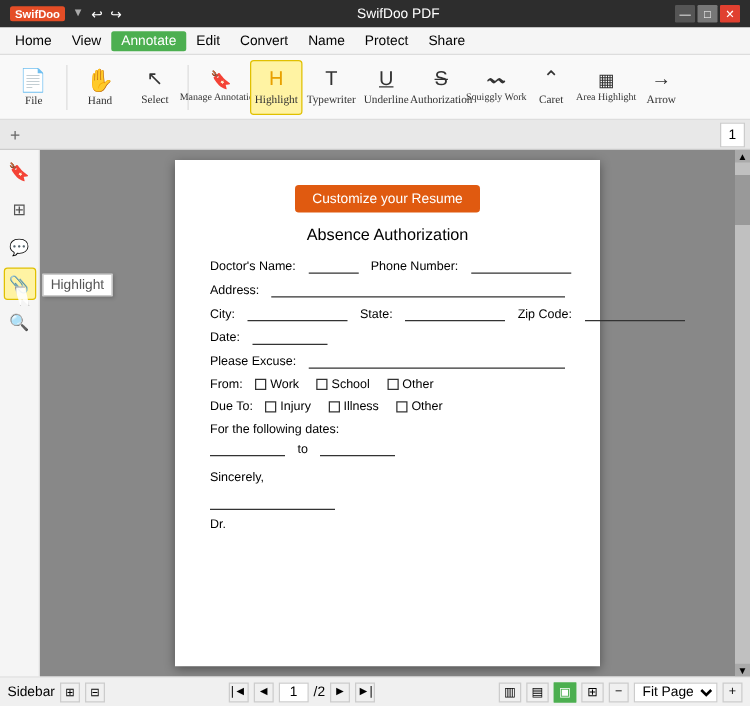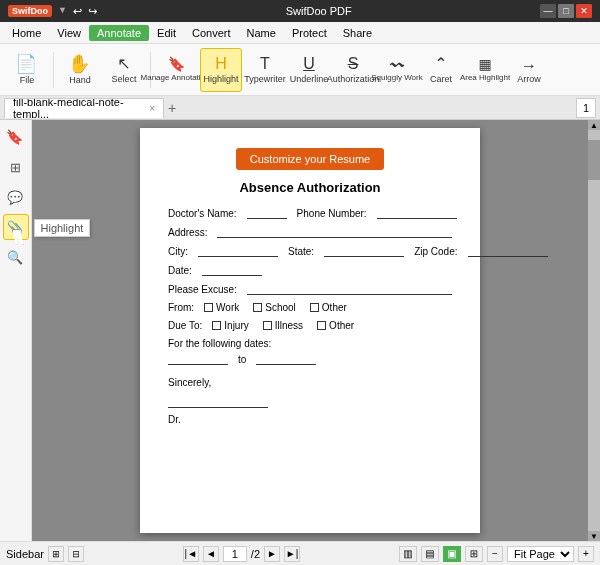--- a/index.html
+++ b/index.html
@@ -49,21 +49,21 @@
       gap: 2px;
     }
     .toolbar-sep { width: 1px; height: 36px; background: #ddd; margin: 0 3px; }
     .tool-btn {
       display: flex; flex-direction: column; align-items: center; justify-content: center;
       width: 42px; height: 44px; cursor: pointer; border-radius: 3px;
       font-size: 9px; color: #333; border: 1px solid transparent; gap: 2px;
     }
     .tool-btn.active { background: #d6efd6; border-color: #4caf50; }
     .tool-icon { font-size: 18px; line-height: 1; }
-    .tool-label { font-size: 9px; white-space: nowrap; }
+    .tool-label { font-size: 9px; white-space: nowrap; font-family: Liberation Serif, serif; }
 
     
     .tabbar {
       background: #e8e8e8;
       height: 24px;
       display: flex;
       align-items: center;
       padding: 0 4px;
       border-bottom: 1px solid #ccc;
     }
@@ -162,21 +162,21 @@
       padding: 5px 14px;
       font-size: 11px;
       cursor: pointer;
       border-radius: 3px;
       display: block;
       margin: 0 auto 10px;
     }
     .doc-title {
       text-align: center;
       font-size: 13px;
-      font-weight: bold;
+      font-weight: normal;
       margin-bottom: 12px;
     }
     .doc-field-row {
       display: flex;
       gap: 10px;
       margin-bottom: 7px;
       font-size: 10px;
       align-items: flex-end;
     }
     .doc-field-label { white-space: nowrap; }
@@ -291,24 +291,20 @@
     <span class="tool-icon" style="font-size:14px;">▦</span>
     <span class="tool-label" style="font-size:8px;">Area Highlight</span>
   </div>
   <div class="tool-btn">
     <span class="tool-icon" style="font-size:16px;">→</span>
     <span class="tool-label">Arrow</span>
   </div>
 </div>
 
 <div class="tabbar">
-  <div class="tab">
-    <span>fill-blank-medical-note-templ...</span>
-    <span class="tab-close">×</span>
-  </div>
   <button class="tab-add">+</button>
   <div style="flex:1"></div>
   <div style="font-size:11px;padding:0 6px;background:#fff;border:1px solid #ccc;height:20px;display:flex;align-items:center;">1</div>
 </div>
 
 <div class="main-area">
 
   <div class="sidebar">
     <div class="sidebar-icon">
       <span>🔖</span>

